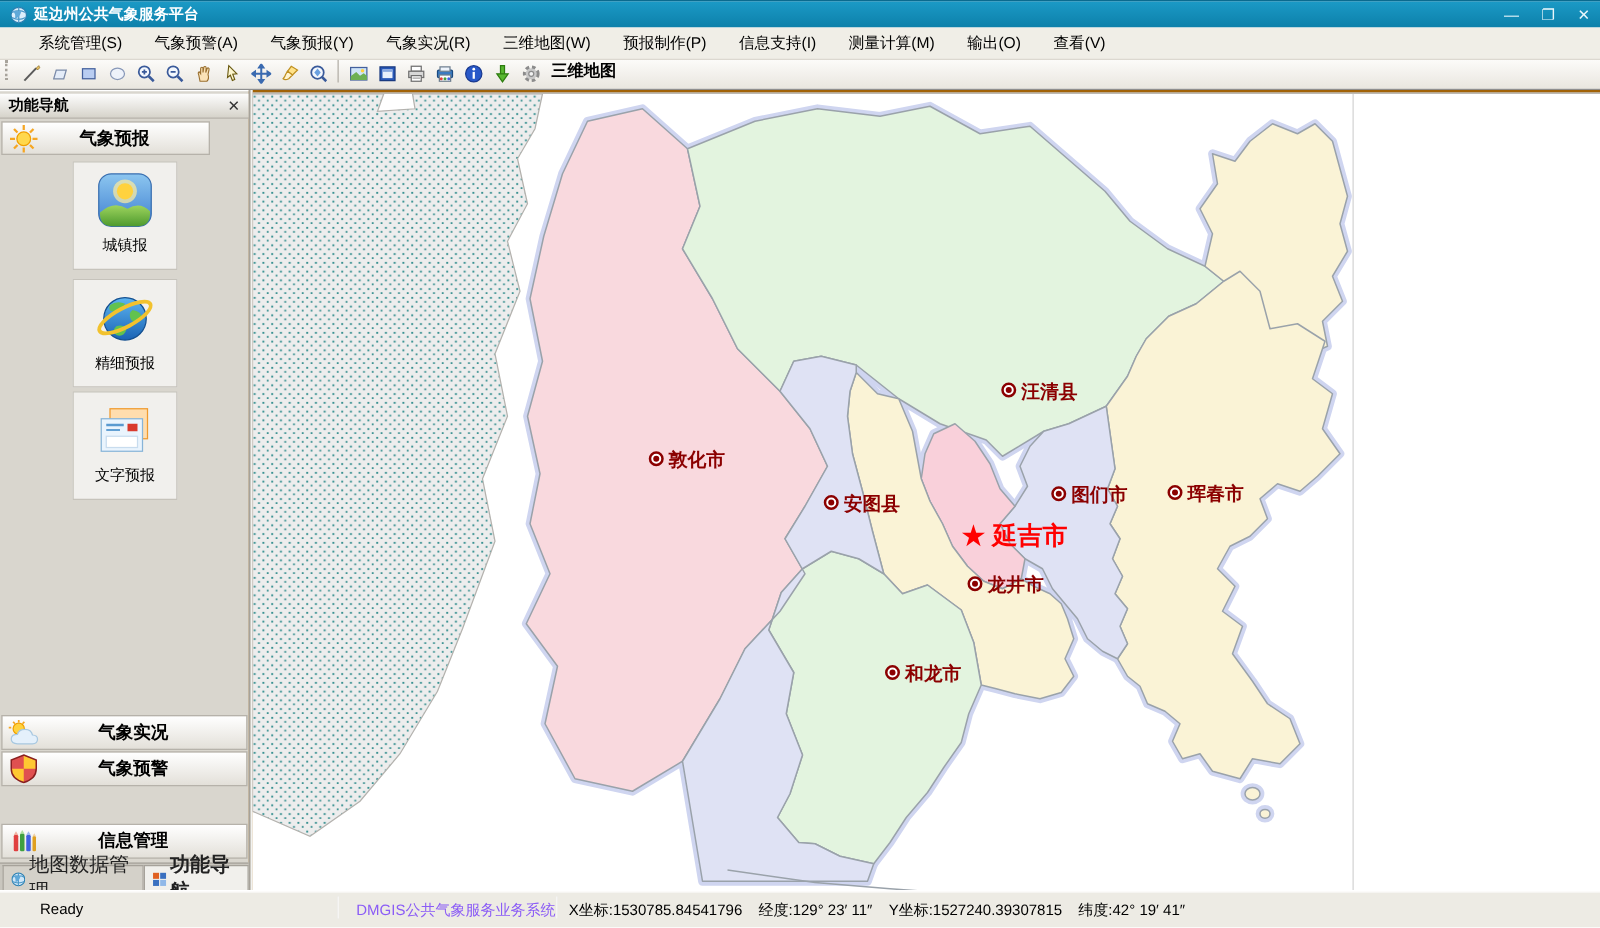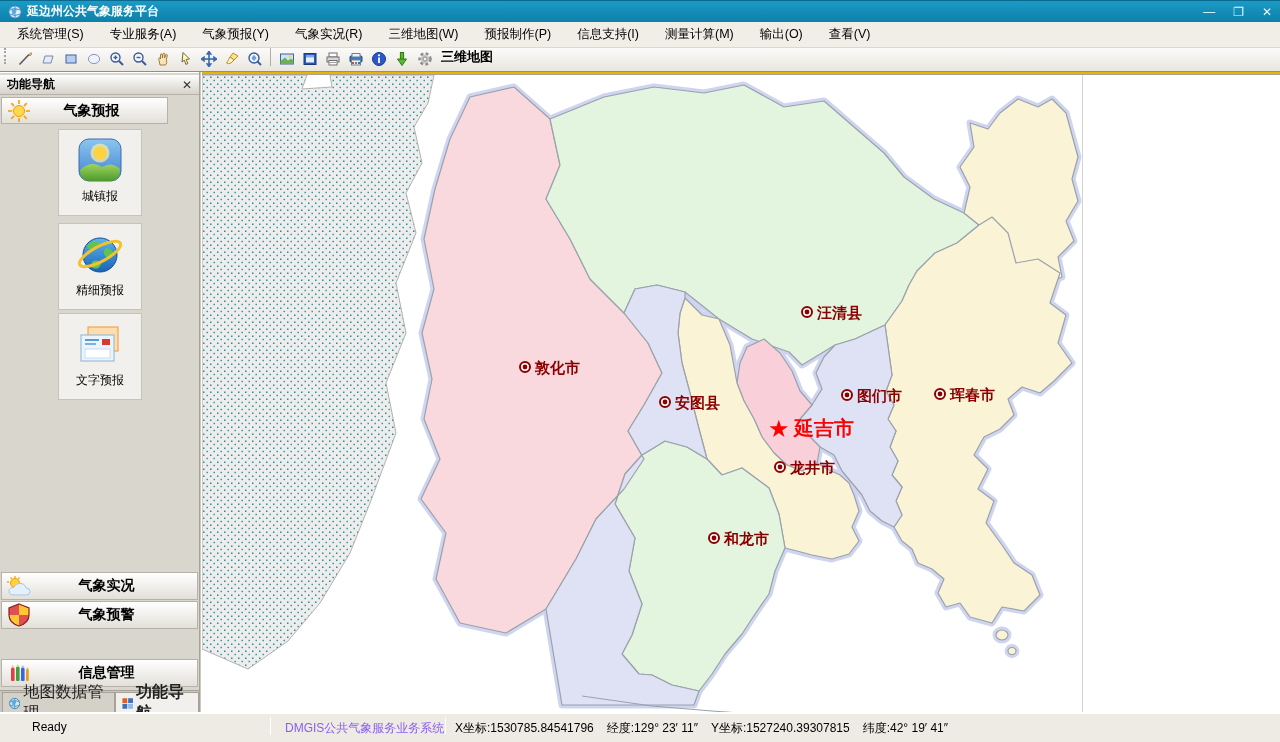--- a/index.html
+++ b/index.html
@@ -11,32 +11,32 @@
   }
   
   .titlebar{position:absolute;left:0;top:0;width:1280px;height:22px;
     background:linear-gradient(#1b9ac6,#0d80aa);color:#fff;display:flex;align-items:center;
     padding:0 8px;font-weight:bold;font-size:12px;border-top:1px solid #0a6a8e;text-align:right;}
   .titlebar .app-icon{width:14px;height:14px;margin-right:5px;flex:0 0 auto;}
   .win-controls{margin-left:auto;display:flex;gap:18px;font-weight:normal;font-size:12px;color:#eaf6fb;}
   .win-controls span{cursor:default;line-height:20px;}
   
   .menubar{position:absolute;left:0;top:22px;width:1280px;height:26px;background:#f0eee7;
-    border-bottom:1px solid #dcd8d0;display:flex;align-items:center;padding-left:4px;font-size:12.5px;}
+    border-bottom:1px solid #dcd8d0;display:flex;align-items:center;padding-left:18px;font-size:12.5px;}
   .menu-item{padding:4px 13px;white-space:nowrap;}
   
   .toolbar{position:absolute;left:0;top:48px;width:1280px;height:24px;
     background:linear-gradient(#fcfbf9,#e9e6df);border-bottom:1px solid #8f8f8f;
     display:flex;align-items:flex-start;padding-left:3px;}
   .grip{width:5px;height:16px;border-left:2px dotted #a8a49c;margin:0 4px 0 1px;}
   .tbtn{width:23px;height:22px;display:flex;align-items:center;justify-content:center;}
   .tsep{width:1px;height:18px;background:#b2aea6;margin:0 4px;}
   .t3d{font-weight:bold;font-size:13px;margin-left:5px;white-space:nowrap;}
   
-  .main{position:absolute;left:0;top:72px;width:1280px;height:640px;background:#eab308;}
+  .main{position:absolute;left:0;top:72px;width:1280px;height:640px;background:#a16207;}
   .sidebar{position:absolute;left:0;top:0;width:199px;height:640px;background:#d9d6ce;border-top:1px solid #fff;}
   .side-head{position:absolute;left:0;top:2px;width:199px;height:20px;
     background:linear-gradient(#fdfdfd,#d6d3ca);border-bottom:1px solid #b6b2aa;
     display:flex;align-items:center;font-weight:bold;padding:0 7px;}
   .side-close{margin-left:auto;font-weight:bold;color:#333;}
   .bar{background:linear-gradient(#ffffff,#e3e0d9);border:1px solid #b6b2aa;
     display:flex;align-items:center;font-weight:bold;font-size:14px;}
   .bar .bar-ic{width:34px;display:flex;justify-content:center;flex:0 0 auto;}
   .bar .bar-label{flex:1;text-align:center;padding-right:20px;}
   .sec-top{position:absolute;left:1px;top:24px;width:167px;height:27px;}
@@ -76,21 +76,21 @@
   <span>延边州公共气象服务平台</span>
   <div class="win-controls">
     <span>—</span>
     <span>❐</span>
     <span>✕</span>
   </div>
 </div>
 
 <div class="menubar">
   <span class="menu-item">系统管理(S)</span>
-  <span class="menu-item">专业服务(A)</span>
+  <span class="menu-item">气象预警(A)</span>
   <span class="menu-item">气象预报(Y)</span>
   <span class="menu-item">气象实况(R)</span>
   <span class="menu-item">三维地图(W)</span>
   <span class="menu-item">预报制作(P)</span>
   <span class="menu-item">信息支持(I)</span>
   <span class="menu-item">测量计算(M)</span>
   <span class="menu-item">输出(O)</span>
   <span class="menu-item">查看(V)</span>
 </div>
 

